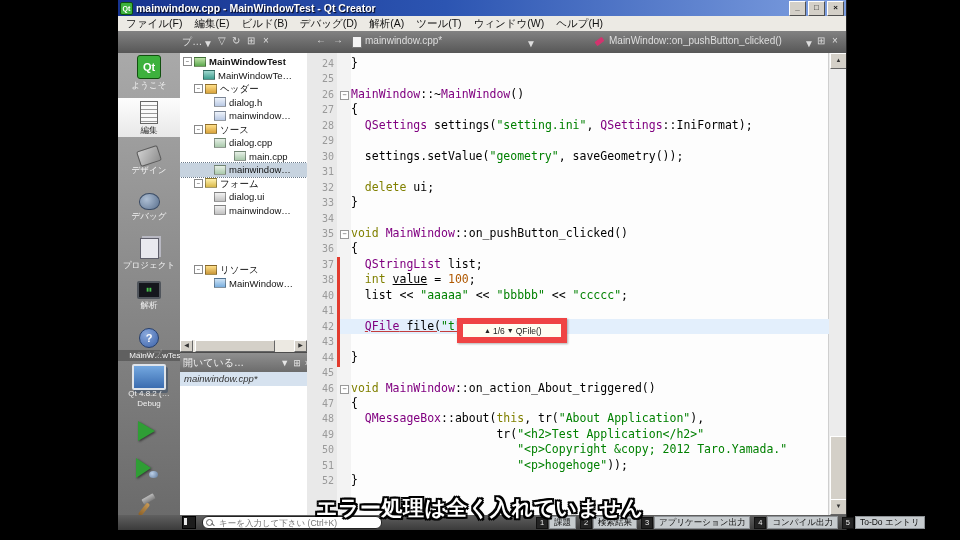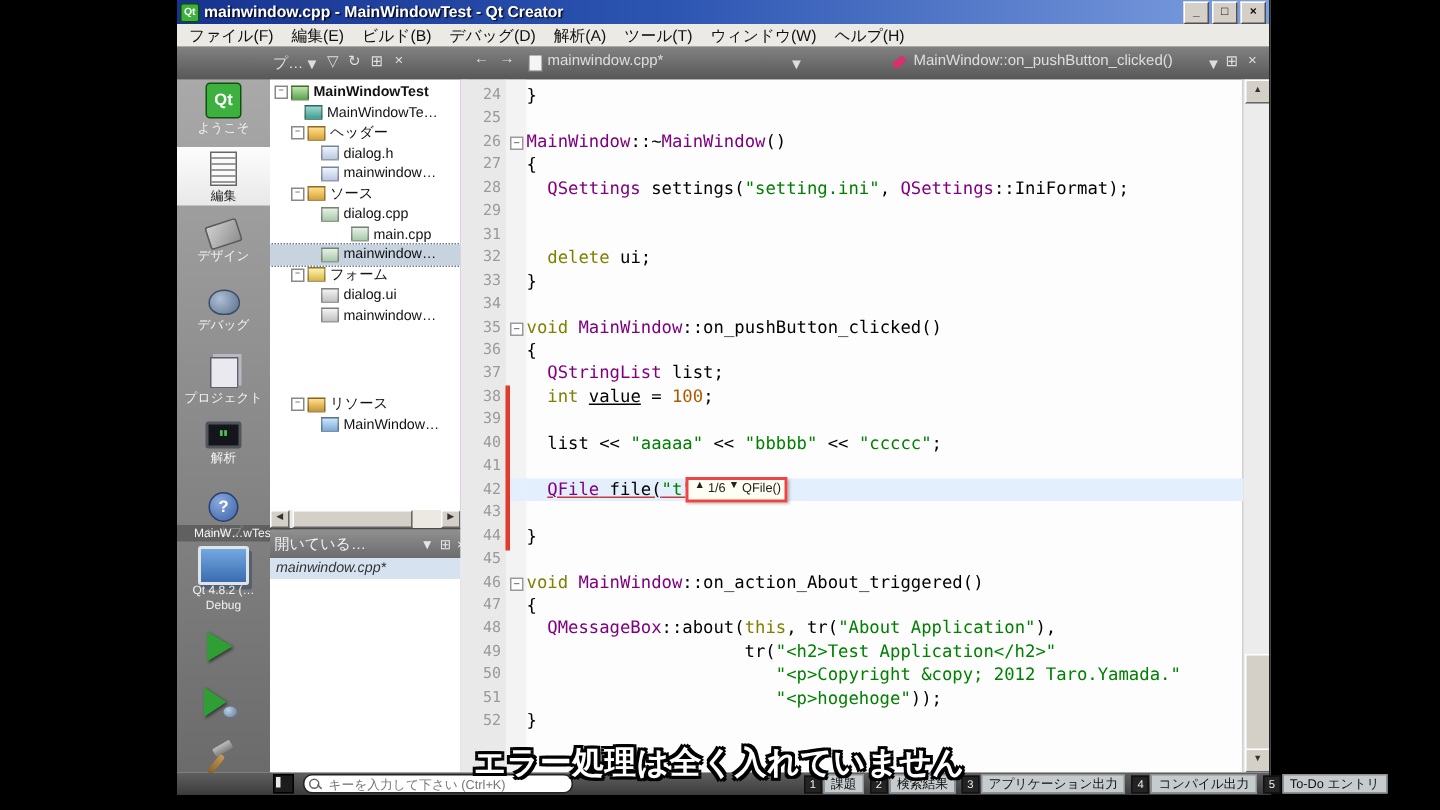--- a/index.html
+++ b/index.html
@@ -108,23 +108,23 @@
   .code{flex:1;z-index:1;}
   .line.cur .code,.line.cur .fold{background:#e3effc;}
   .tk-p{color:#000;} .tk-w{color:#000;}
   .tk-k{color:#808000;}
   .tk-t{color:#800080;}
   .tk-s{color:#008000;}
   .tk-n{color:#b05800;}
   .tk-u{color:#000;text-decoration:underline;}
   .line.err .tk:not(.tk-w){text-decoration:underline;text-decoration-color:#c43c3c;}
   .change-bar{position:absolute;left:30px;top:204px;width:3px;height:110px;background:#e23b2e;z-index:3;}
-  .hint-popup{position:absolute;left:150px;top:265px;height:13px;background:#fffef2;border:2px solid #ef4444;
-    box-shadow:1px 1px 2px rgba(0,0,0,.3);display:flex;align-items:flex-start;font-size:8.5px;color:#222;
-    padding:0 2px;z-index:5;font-family:"Liberation Sans",sans-serif;}
+  .hint-popup{position:absolute;left:150px;top:265px;height:13px;background:#fffef2;border:6px solid #ef4444;
+    box-shadow:1px 1px 2px rgba(0,0,0,.3);display:flex;align-items:center;font-size:8.5px;color:#222;
+    padding:0 19px;z-index:5;font-family:"Liberation Sans",sans-serif;}
   .hint-popup .arr{font-size:7px;margin:0 2px;}
   .vscroll{position:absolute;right:0;top:0;width:17px;height:100%;background:#ececec;border-left:1px solid #cfcfcf;}
   .vs-btn{position:absolute;left:1px;width:15px;height:14px;background:#d4d0c8;border:1px solid;
     border-color:#fff #666 #666 #fff;font-size:6px;text-align:center;line-height:13px;color:#333;}
   .vs-thumb{position:absolute;left:1px;width:15px;top:383px;height:64px;background:#d4d0c8;
     border:1px solid;border-color:#fff #666 #666 #fff;}
   
   .statusbar{position:absolute;left:0;top:515px;right:0;height:15px;
     background:linear-gradient(#606060,#3b3b3b);display:flex;align-items:center;}
   .sb-toggle{width:12px;height:11px;background:#1c1c1c;border:1px solid #000;margin-left:64px;flex:none;position:relative;}
@@ -329,29 +329,29 @@
     <div class="gutter-strip"></div>
     <div class="fold-strip"></div>
     <div class="change-bar"></div>
     <div class="code-lines">
         <div class="line"><span class="lnum">24</span><span class="fold"></span><span class="code"><span class="tk tk-p">}</span></span></div>
         <div class="line"><span class="lnum">25</span><span class="fold"></span><span class="code"></span></div>
         <div class="line"><span class="lnum">26</span><span class="fold"><span class="foldbox">−</span></span><span class="code"><span class="tk tk-t">MainWindow</span><span class="tk tk-p">::~</span><span class="tk tk-t">MainWindow</span><span class="tk tk-p">()</span></span></div>
         <div class="line"><span class="lnum">27</span><span class="fold"></span><span class="code"><span class="tk tk-p">{</span></span></div>
         <div class="line"><span class="lnum">28</span><span class="fold"></span><span class="code"><span class="tk tk-p">  </span><span class="tk tk-t">QSettings</span><span class="tk tk-p"> settings(</span><span class="tk tk-s">"setting.ini"</span><span class="tk tk-p">, </span><span class="tk tk-t">QSettings</span><span class="tk tk-p">::IniFormat);</span></span></div>
         <div class="line"><span class="lnum">29</span><span class="fold"></span><span class="code"></span></div>
+        <div class="line"><span class="lnum">30</span><span class="fold"></span><span class="code"><span class="tk tk-p">  settings.setValue(</span><span class="tk tk-s">"geometry"</span><span class="tk tk-p">, saveGeometry());</span></span></div>
         <div class="line"><span class="lnum">31</span><span class="fold"></span><span class="code"></span></div>
         <div class="line"><span class="lnum">32</span><span class="fold"></span><span class="code"><span class="tk tk-p">  </span><span class="tk tk-k">delete</span><span class="tk tk-p"> ui;</span></span></div>
         <div class="line"><span class="lnum">33</span><span class="fold"></span><span class="code"><span class="tk tk-p">}</span></span></div>
         <div class="line"><span class="lnum">34</span><span class="fold"></span><span class="code"></span></div>
         <div class="line"><span class="lnum">35</span><span class="fold"><span class="foldbox">−</span></span><span class="code"><span class="tk tk-k">void</span><span class="tk tk-p"> </span><span class="tk tk-t">MainWindow</span><span class="tk tk-p">::on_pushButton_clicked()</span></span></div>
         <div class="line"><span class="lnum">36</span><span class="fold"></span><span class="code"><span class="tk tk-p">{</span></span></div>
         <div class="line"><span class="lnum">37</span><span class="fold"></span><span class="code"><span class="tk tk-p">  </span><span class="tk tk-t">QStringList</span><span class="tk tk-p"> list;</span></span></div>
         <div class="line"><span class="lnum">38</span><span class="fold"></span><span class="code"><span class="tk tk-p">  </span><span class="tk tk-k">int</span><span class="tk tk-p"> </span><span class="tk tk-u">value</span><span class="tk tk-p"> = </span><span class="tk tk-n">100</span><span class="tk tk-p">;</span></span></div>
-        <div class="line"><span class="lnum">39</span><span class="fold"></span><span class="code"></span></div>
         <div class="line"><span class="lnum">40</span><span class="fold"></span><span class="code"><span class="tk tk-p">  list &lt;&lt; </span><span class="tk tk-s">"aaaaa"</span><span class="tk tk-p"> &lt;&lt; </span><span class="tk tk-s">"bbbbb"</span><span class="tk tk-p"> &lt;&lt; </span><span class="tk tk-s">"ccccc"</span><span class="tk tk-p">;</span></span></div>
         <div class="line"><span class="lnum">41</span><span class="fold"></span><span class="code"></span></div>
         <div class="line cur err"><span class="lnum">42</span><span class="fold"></span><span class="code"><span class="tk tk-w">  </span><span class="tk tk-t">QFile</span><span class="tk tk-p"> file(</span><span class="tk tk-s">"t"</span><span class="tk tk-p">)</span></span></div>
         <div class="line"><span class="lnum">43</span><span class="fold"></span><span class="code"></span></div>
         <div class="line"><span class="lnum">44</span><span class="fold"></span><span class="code"><span class="tk tk-p">}</span></span></div>
         <div class="line"><span class="lnum">45</span><span class="fold"></span><span class="code"></span></div>
         <div class="line"><span class="lnum">46</span><span class="fold"><span class="foldbox">−</span></span><span class="code"><span class="tk tk-k">void</span><span class="tk tk-p"> </span><span class="tk tk-t">MainWindow</span><span class="tk tk-p">::on_action_About_triggered()</span></span></div>
         <div class="line"><span class="lnum">47</span><span class="fold"></span><span class="code"><span class="tk tk-p">{</span></span></div>
         <div class="line"><span class="lnum">48</span><span class="fold"></span><span class="code"><span class="tk tk-p">  </span><span class="tk tk-t">QMessageBox</span><span class="tk tk-p">::about(</span><span class="tk tk-k">this</span><span class="tk tk-p">, tr(</span><span class="tk tk-s">"About Application"</span><span class="tk tk-p">),</span></span></div>
         <div class="line"><span class="lnum">49</span><span class="fold"></span><span class="code"><span class="tk tk-p">                     tr(</span><span class="tk tk-s">"&lt;h2&gt;Test Application&lt;/h2&gt;"</span></span></div>

